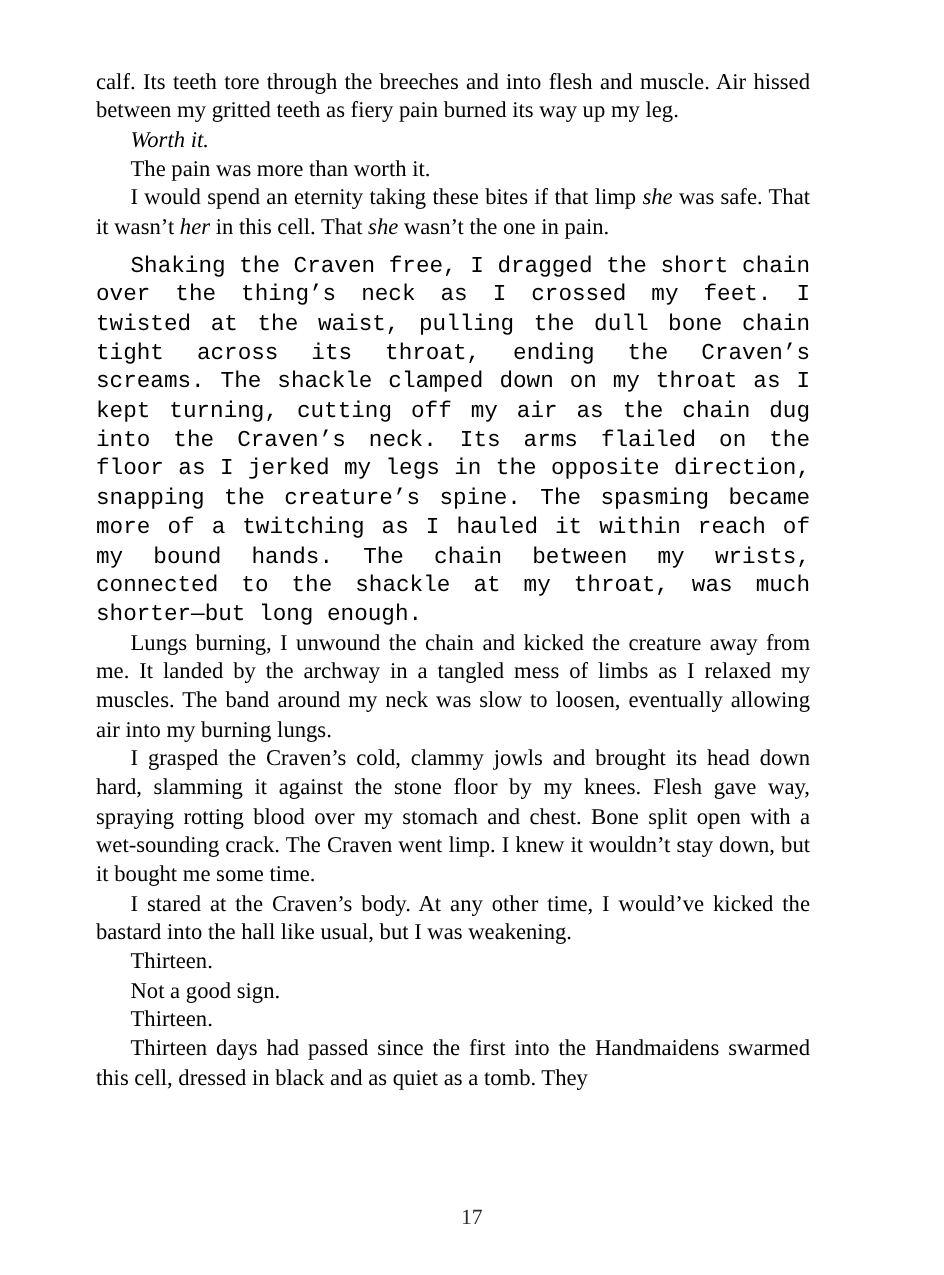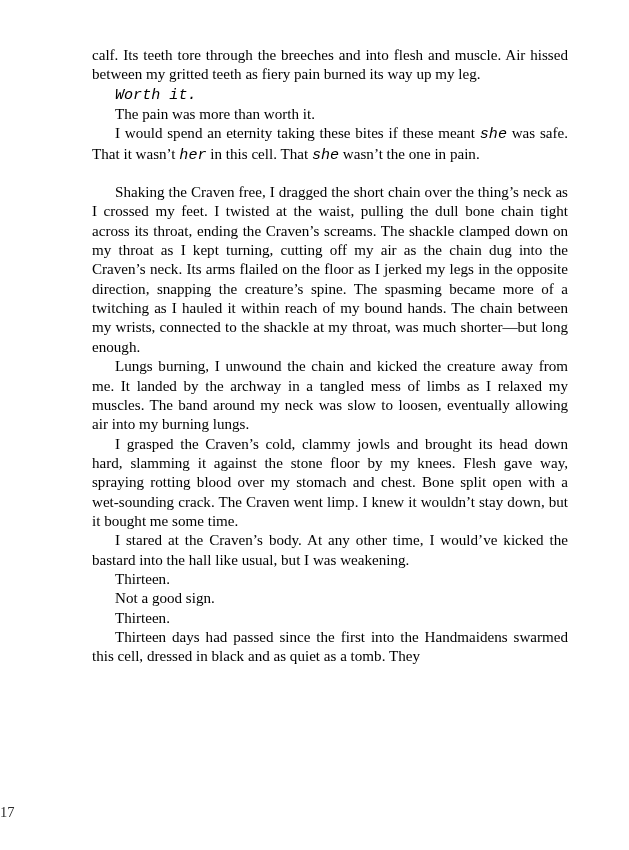--- a/index.html
+++ b/index.html
@@ -17,69 +17,69 @@
   }
   .page {
     position: relative;
     width: 629px;
     height: 850px;
     background: #ffffff;
     box-sizing: border-box;
   }
   .text-column {
     position: absolute;
-    left: 92px;
+    left: 64px;
     top: 46px;
     width: 476px;
   }
   p.para {
     margin: 0;
     font-size: 15.1px;
     line-height: 19.35px;
     text-align: justify;
     text-justify: inter-word;
     text-indent: 23px;
     hyphens: none;
     -webkit-hyphens: none;
     word-spacing: 0px;
   }
   p.para.no-indent {
     text-indent: 0;
   }
   
   p.para.gap-before {
-    margin-top: 18px;
+    margin-top: 6px;
+    font-family: Liberation Mono, monospace;
   }
   em, .ital {
     font-style: italic;
-    font-family: Liberation Mono, monospace;
   }
   .page-number {
     position: absolute;
     left: 0;
     right: 0;
     top: 803px;
-    text-align: left;
+    text-align: center;
     font-size: 14.5px;
     line-height: 18px;
     color: #2b2b2b;
     font-family: "Liberation Serif", "DejaVu Serif", serif;
   }
 </style>
 </head>
 <body>
 
 <div class="page">
 
   <div class="text-column" id="text-column">
 
   <p class="para no-indent"><span>calf. Its teeth tore through the breeches and into flesh and muscle. Air hissed between my gritted teeth as fiery pain burned its way up my leg.</span></p>
       <p class="para"><em>Worth it.</em></p>
       <p class="para"><span>The pain was more than worth it.</span></p>
-      <p class="para"><span>I would spend an eternity taking these bites if these meant </span><em>she</em><span> was safe. That it wasn’t </span><em>her</em><span> in this cell. That </span><em>she</em><span> wasn’t the one in pain.</span></p>
+      <p class="para"><span>I would spend an eternity taking these bites if that limp </span><em>she</em><span> was safe. That it wasn’t </span><em>her</em><span> in this cell. That </span><em>she</em><span> wasn’t the one in pain.</span></p>
       <p class="para gap-before"><span>Shaking the Craven free, I dragged the short chain over the thing’s neck as I crossed my feet. I twisted at the waist, pulling the dull bone chain tight across its throat, ending the Craven’s screams. The shackle clamped down on my throat as I kept turning, cutting off my air as the chain dug into the Craven’s neck. Its arms flailed on the floor as I jerked my legs in the opposite direction, snapping the creature’s spine. The spasming became more of a twitching as I hauled it within reach of my bound hands. The chain between my wrists, connected to the shackle at my throat, was much shorter—but long enough.</span></p>
       <p class="para"><span>Lungs burning, I unwound the chain and kicked the creature away from me. It landed by the archway in a tangled mess of limbs as I relaxed my muscles. The band around my neck was slow to loosen, eventually allowing air into my burning lungs.</span></p>
       <p class="para"><span>I grasped the Craven’s cold, clammy jowls and brought its head down hard, slamming it against the stone floor by my knees. Flesh gave way, spraying rotting blood over my stomach and chest. Bone split open with a wet-sounding crack. The Craven went limp. I knew it wouldn’t stay down, but it bought me some time.</span></p>
       <p class="para"><span>I stared at the Craven’s body. At any other time, I would’ve kicked the bastard into the hall like usual, but I was weakening.</span></p>
       <p class="para"><span>Thirteen.</span></p>
       <p class="para"><span>Not a good sign.</span></p>
       <p class="para"><span>Thirteen.</span></p>
       <p class="para"><span>Thirteen days had passed since the first into the Handmaidens swarmed this cell, dressed in black and as quiet as a tomb. They</span></p>
     </div>
 

